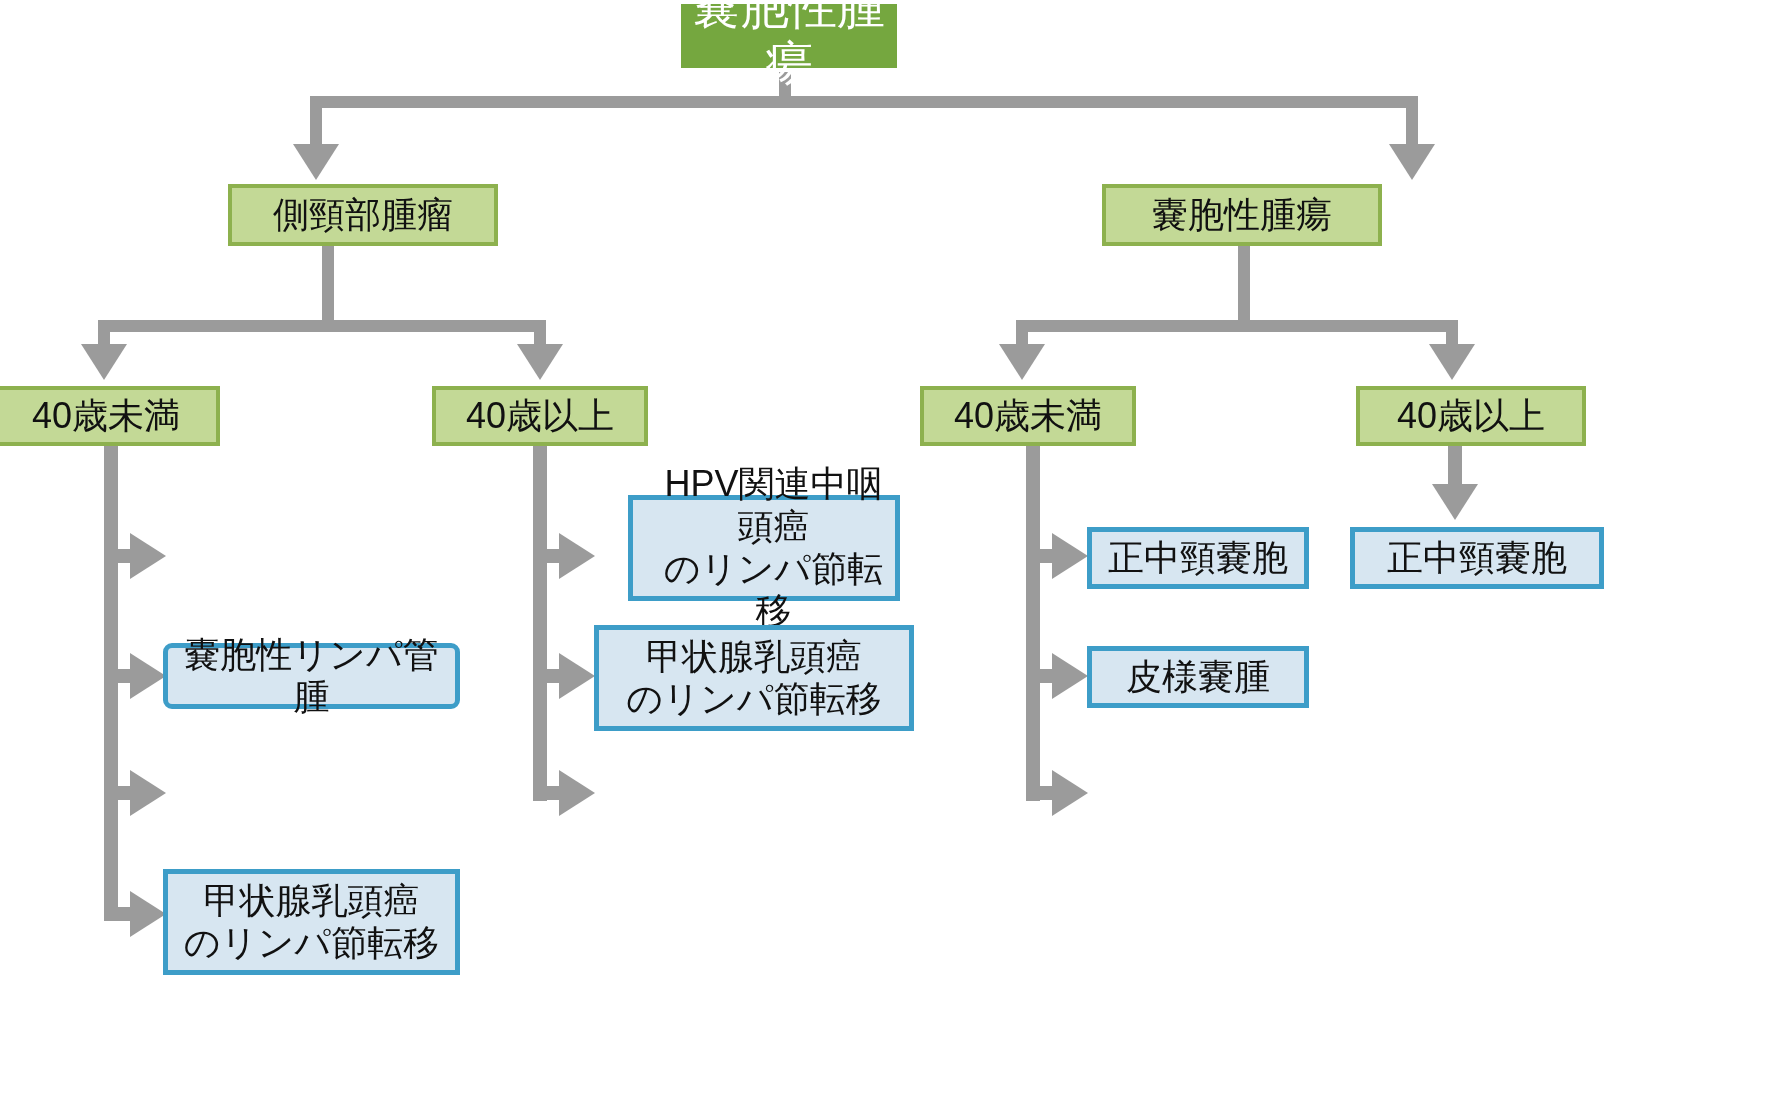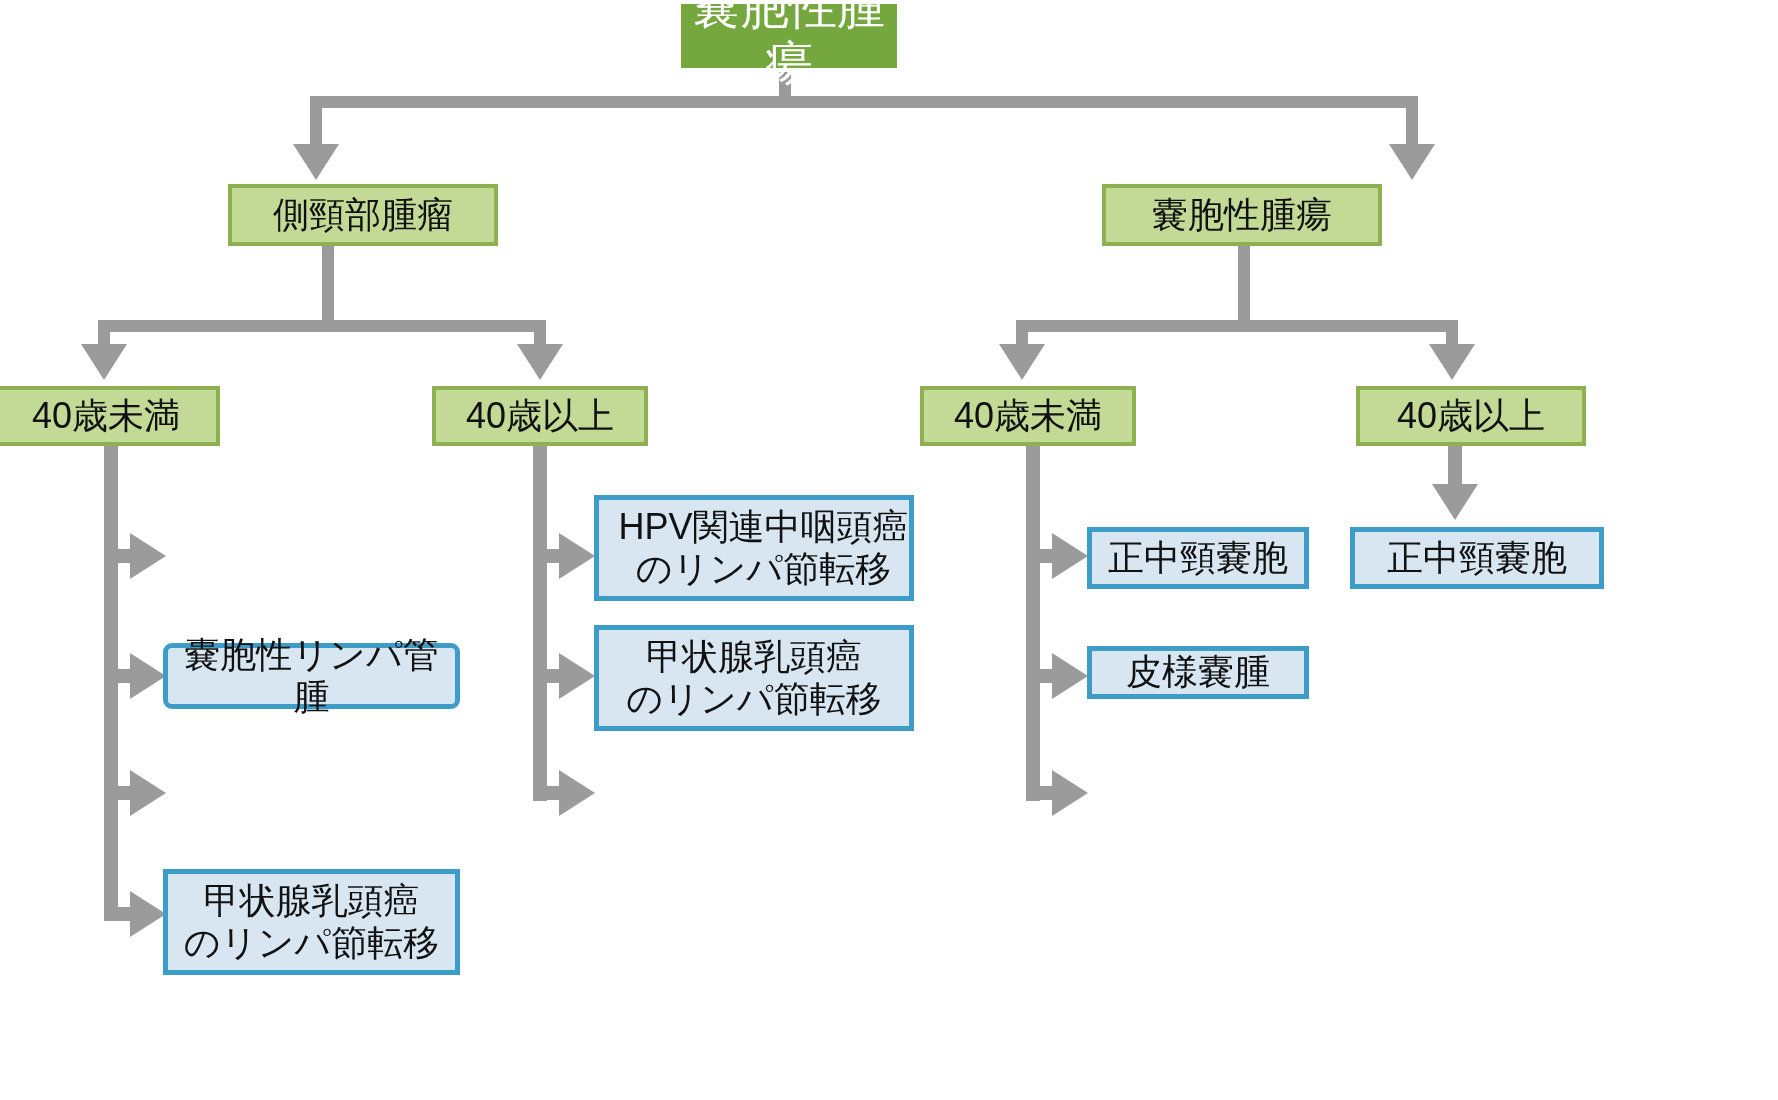--- a/index.html
+++ b/index.html
@@ -132,23 +132,23 @@
   <div class="node node-green" style="left:432px; top:386px; width:216px; height:60px;">40歳以上</div>
 
   <div class="node node-green" style="left:920px; top:386px; width:216px; height:60px;">40歳未満</div>
 
   <div class="node node-green" style="left:1356px; top:386px; width:230px; height:60px;">40歳以上</div>
 
   <div class="node node-blue" style="left:163px; top:643px; width:297px; height:66px;border-radius:9px;">嚢胞性リンパ管腫</div>
   <div class="node node-blue" style="left:163px; top:869px; width:297px; height:106px;">甲状腺乳頭癌
 のリンパ節転移</div>
 
-  <div class="node node-blue" style="left:594px; top:495px; width:320px; height:106px;padding-left:19px;">HPV関連中咽頭癌
+  <div class="node node-blue" style="left:628px; top:495px; width:272px; height:106px;padding-left:19px;">HPV関連中咽頭癌
 のリンパ節転移</div>
   <div class="node node-blue" style="left:594px; top:625px; width:320px; height:106px;">甲状腺乳頭癌
 のリンパ節転移</div>
 
   <div class="node node-blue" style="left:1087px; top:527px; width:222px; height:62px;">正中頸嚢胞</div>
-  <div class="node node-blue" style="left:1087px; top:646px; width:222px; height:53px;">皮様嚢腫</div>
+  <div class="node node-blue" style="left:1087px; top:646px; width:222px; height:62px;">皮様嚢腫</div>
 
   <div class="node node-blue" style="left:1350px; top:527px; width:254px; height:62px;">正中頸嚢胞</div>
 
 </div>
 
 </body></html>

